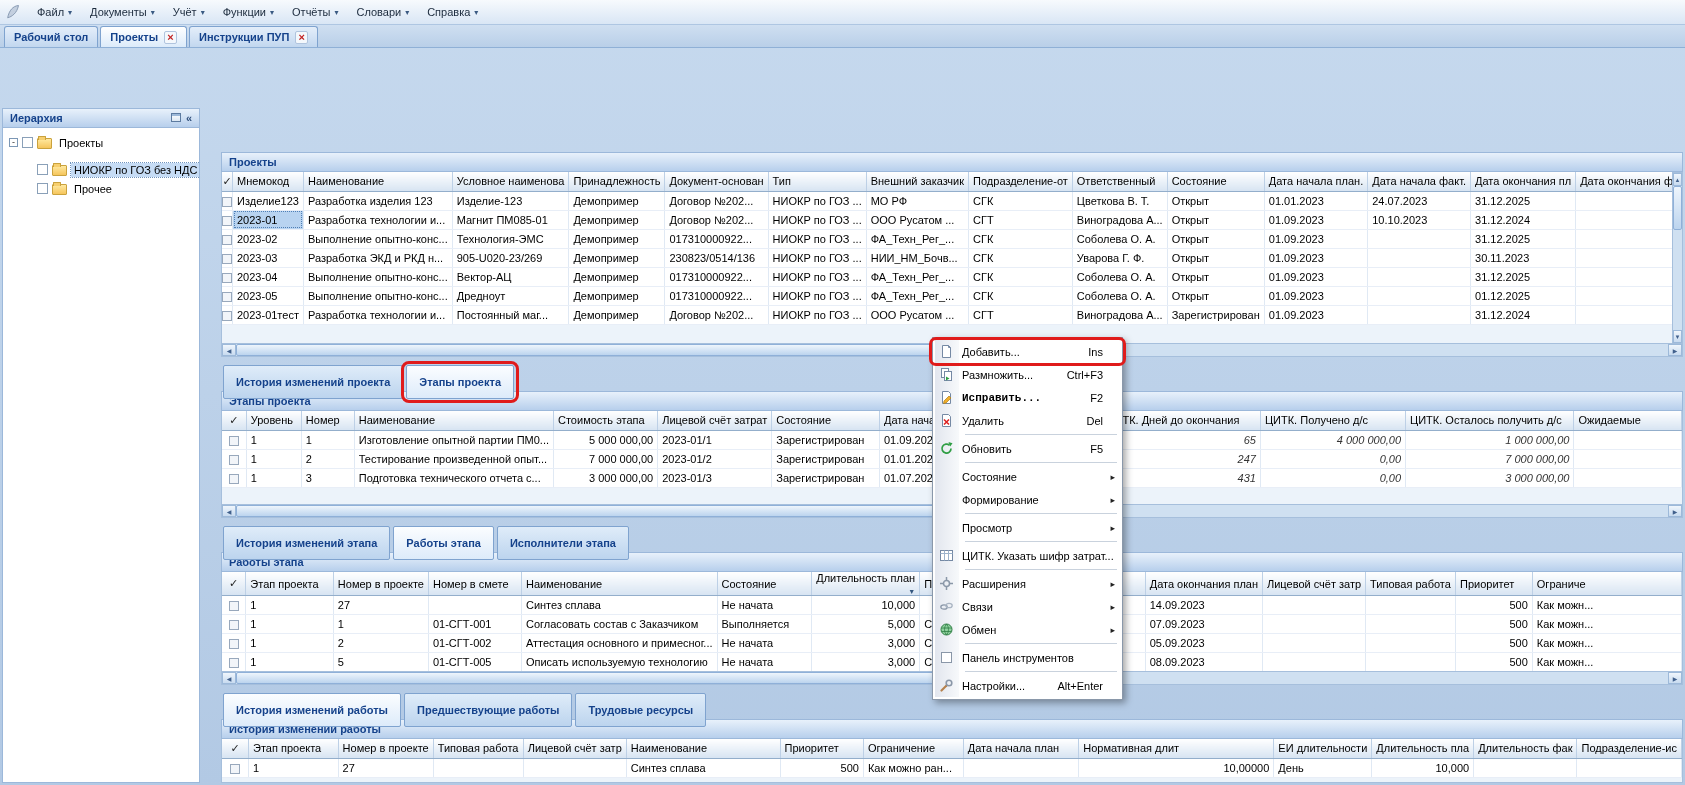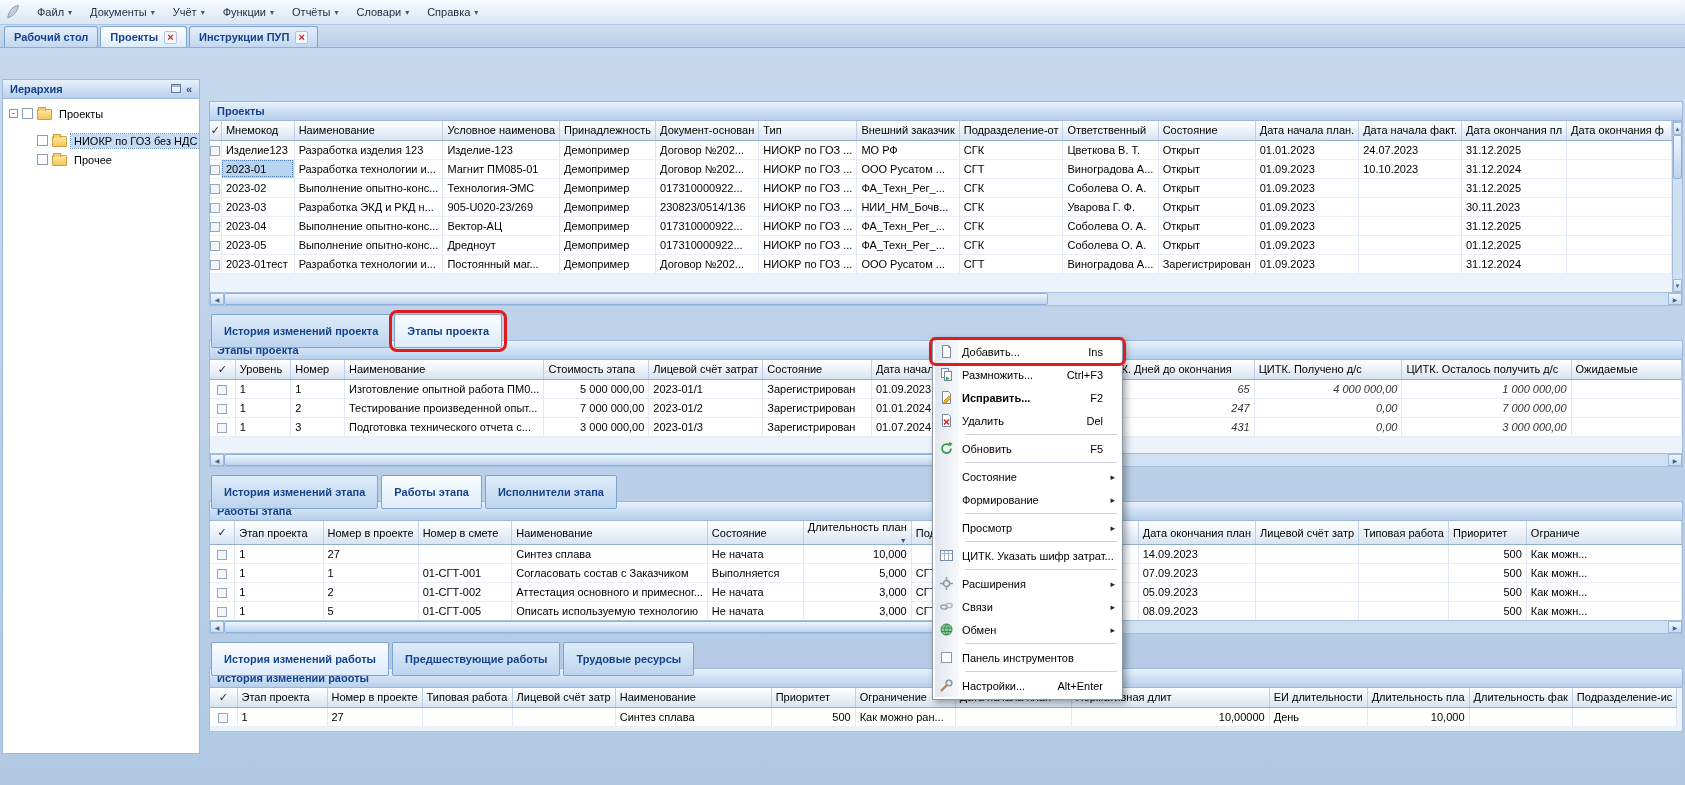--- a/index.html
+++ b/index.html
@@ -20,21 +20,21 @@
   .tabstrip { height: 23px; display: flex; align-items: flex-end; gap: 2px; padding-left: 4px;
               background: linear-gradient(#cfdff1, #b9cfe8); border-bottom: 1px solid #8fb0d6; }
   .wtab { display: flex; align-items: center; gap: 6px; height: 21px; padding: 0 9px;
           border: 1px solid #7fa3cf; border-bottom: none; border-radius: 3px 3px 0 0;
           background: linear-gradient(#e4eefa, #c2d7ef); font-weight: bold; color: var(--accent, #15428b); }
   .wtab.active { background: linear-gradient(#ffffff, #dcebfa); }
   .tab-close { color: #c22222; font-weight: bold; font-size: 11px; line-height: 11px; width: 13px; height: 13px;
                text-align: center; border: 1px solid #b0c4de; border-radius: 2px; background: #f4f8fc; }
 
   
-  .body { display: flex; gap: 9px; padding: 2px; height: 737px; align-items: center; }
+  .body { display: flex; gap: 21px; padding: 2px; height: 737px; align-items: flex-end; }
   .sidebar { width: 198px; height: 675px; display: flex; flex-direction: column; }
   .main { flex: 1; min-width: 0; display: flex; flex-direction: column; }
 
   .panel-header { height: 20px; flex: 0 0 auto; display: flex; align-items: center; justify-content: space-between;
                   padding: 0 7px; background: linear-gradient(#e8f1fb, #b7cfec);
                   border: 1px solid #9cb8da; font-weight: bold; color: var(--accent, #15428b); white-space: nowrap; }
   .sb-tools { display: flex; align-items: center; gap: 5px; }
   .sb-tool { color: #31507c; font-weight: bold; cursor: default; }
   .grid-glyph { display: inline-block; width: 10px; height: 9px; border: 1px solid #5d7ba0;
                 background: linear-gradient(#fff,#dbe7f3);
@@ -98,21 +98,21 @@
                              border-radius: 8px; pointer-events: none; }
 
   
   .context-menu { position: absolute; left: 932px; top: 337px; width: 191px; z-index: 60;
                   background: #fff; border: 1px solid #8a98aa; box-shadow: 3px 3px 7px rgba(0,0,0,.35); padding: 2px; }
   .context-menu::before { content: ""; position: absolute; left: 2px; top: 2px; bottom: 2px; width: 24px;
                           background: linear-gradient(to right, #e2e6ee, #f7f9fb); }
   .menu-row { position: relative; display: flex; align-items: center; height: 23px; gap: 6px; padding: 0 5px 0 2px; }
   .menu-icon { width: 19px; height: 16px; display: flex; align-items: center; justify-content: center; position: relative; z-index: 1; }
   .menu-label { flex: 1; position: relative; z-index: 1; }
-  .menu-row.bold .menu-label { font-weight: bold; }
+  .menu-row.bold .menu-label { font-weight: bold; font-family: Liberation Mono, monospace; }
   .menu-shortcut { position: relative; z-index: 1; margin-right: 12px; }
   .menu-sub { position: relative; z-index: 1; width: 8px; font-size: 9px; color: #222; text-align: right; }
   .menu-sep { height: 1px; background: #c9d2dd; margin: 2px 3px 2px 30px; }
   .menu-row.annotated::after { content: ""; position: absolute; inset: -3px -6px; border: 3px solid var(--annotation, #e01b1b);
                                border-radius: 7px; pointer-events: none; }
 </style>
 </head>
 <body>
 
 <div class="app">
@@ -423,21 +423,21 @@
                 <th><span>ЦИТК. Получено д/с</span></th>
                 <th><span>ЦИТК. Осталось получить д/с</span></th>
                 <th><span>Ожидаемые</span></th>
               </tr>
             </thead>
             <tbody>
               <tr>
                 <td class="chk-col"><span class="row-chk"></span></td>
                 <td>1</td>
                 <td>1</td>
-                <td>Изготовление опытной работа ПМ0...</td>
+                <td>Изготовление опытной партии ПМ0...</td>
                 <td style="text-align: right;">5 000 000,00</td>
                 <td>2023-01/1</td>
                 <td>Зарегистрирован</td>
                 <td>01.09.2023</td>
                 <td></td>
                 <td class="num-italic" style="text-align: right;">65</td>
                 <td class="num-italic" style="text-align: right;">4 000 000,00</td>
                 <td class="num-italic" style="text-align: right;">1 000 000,00</td>
                 <td></td>
               </tr>

